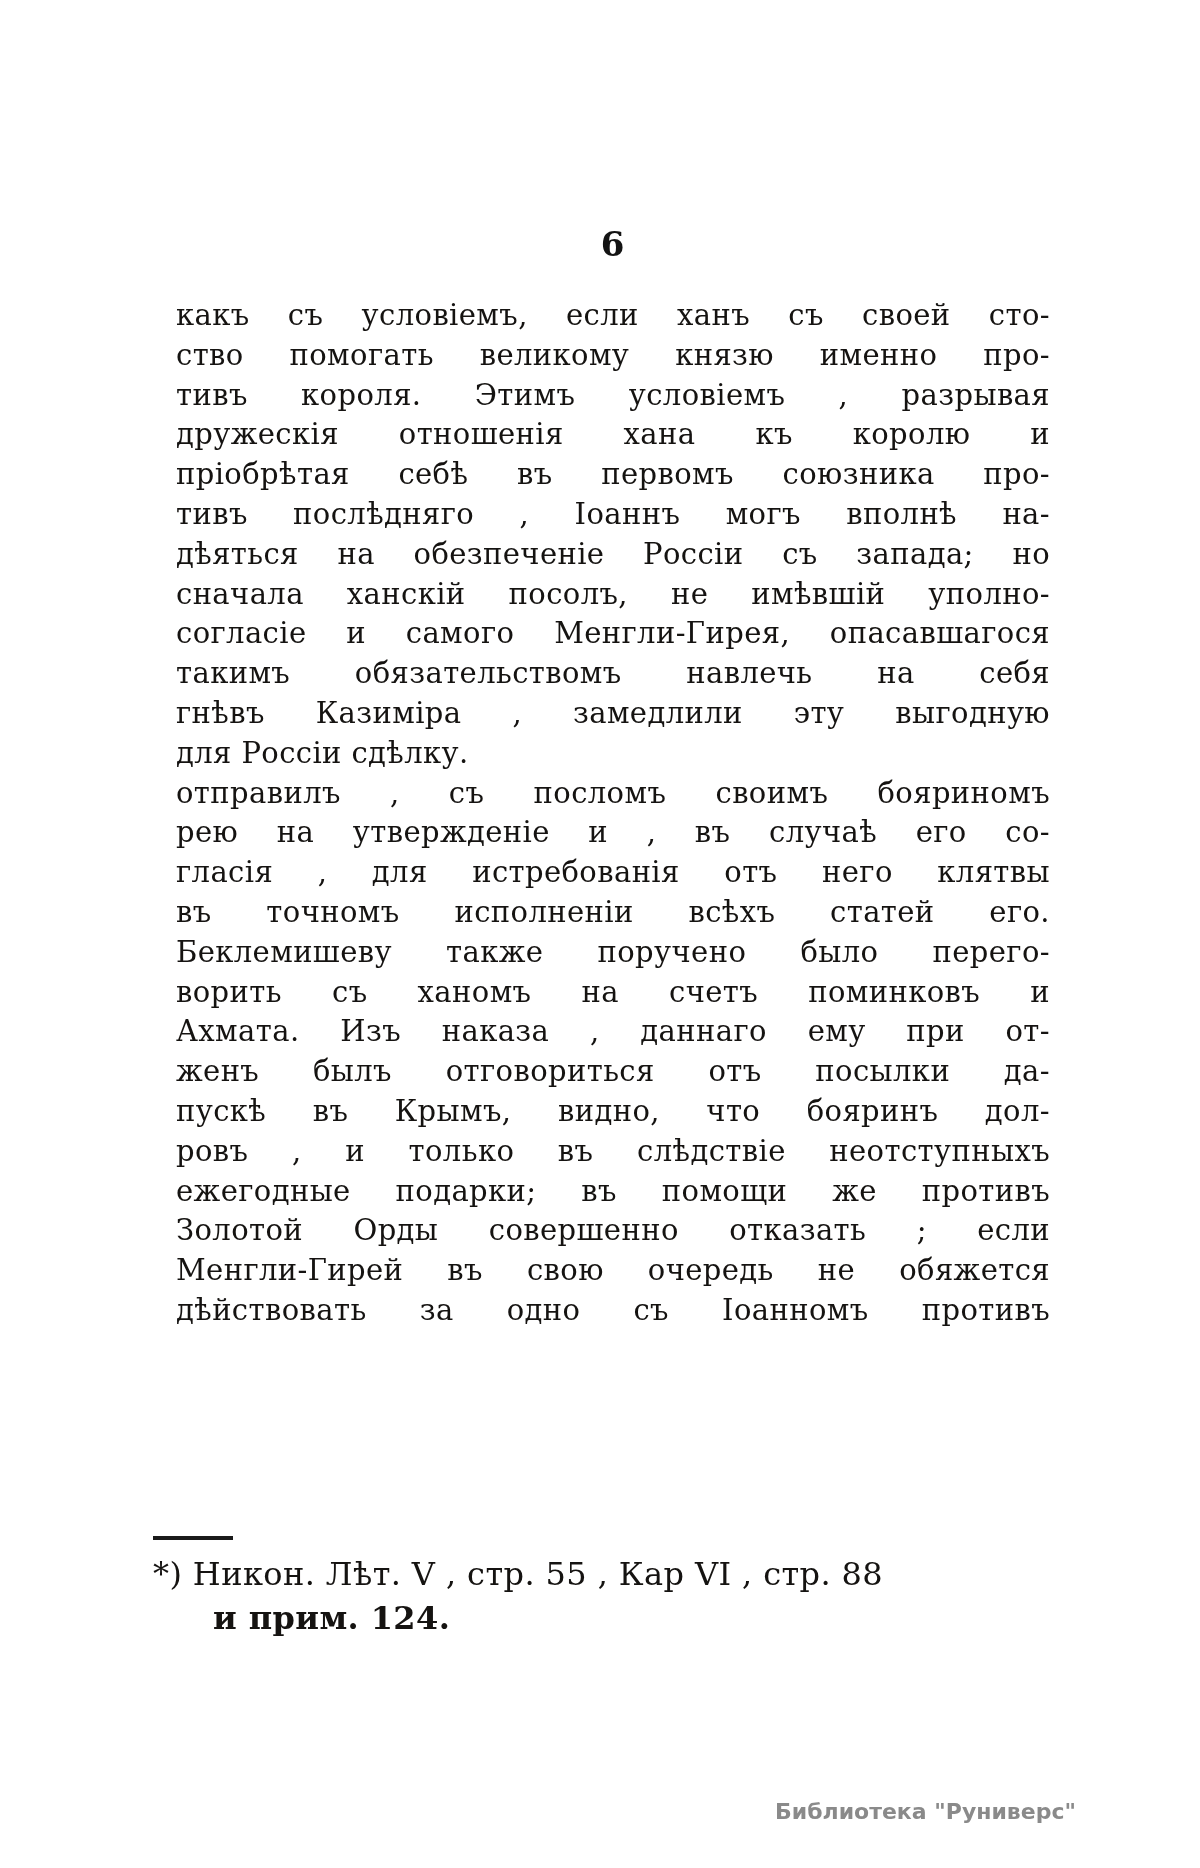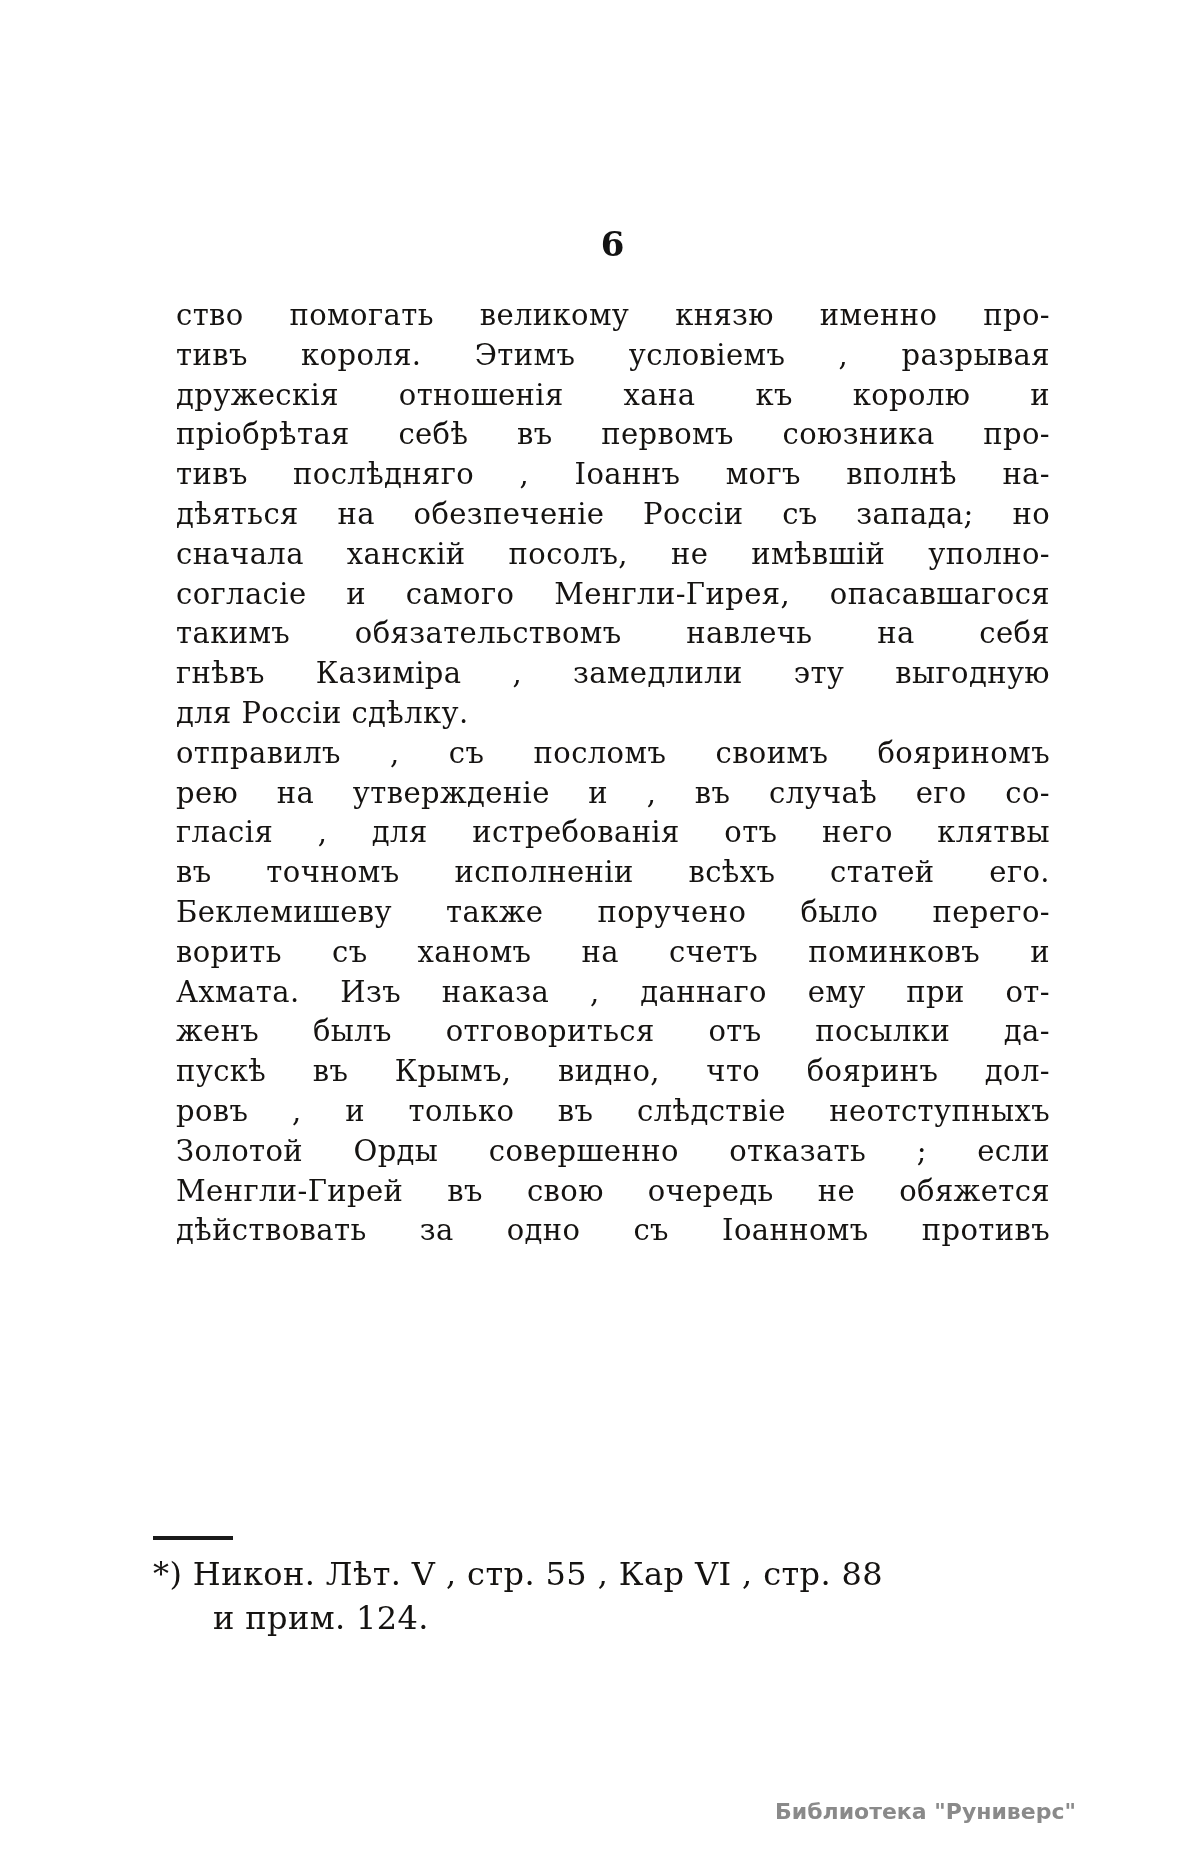--- a/index.html
+++ b/index.html
@@ -63,40 +63,42 @@
     letter-spacing: 0.4px;
   }
   .footnote-rule {
     width: 80px;
     height: 4px;
     background: #1a1a1a;
     margin-bottom: 12px;
   }
   .footnote-line2 {
     padding-left: 60px;
+    font-weight: bold;
   }
   .watermark {
     position: absolute;
     top: 1799px;
     left: 775px;
     font-family: "DejaVu Sans", sans-serif;
     font-size: 22px;
     font-weight: bold;
     color: #8a8a8a;
     letter-spacing: 0px;
   }
 </style>
 </head>
 <body>
 
 <div class="scan-page">
 
   <div class="page-number">6</div>
 
   <div class="body-text">
+    <div class="line">какъ съ условіемъ, если ханъ съ своей сто-</div>
     <div class="line">ство помогать великому князю именно про-</div>
     <div class="line">тивъ короля. Этимъ условіемъ , разрывая</div>
     <div class="line">дружескія отношенія хана къ королю и</div>
     <div class="line">пріобрѣтая себѣ въ первомъ союзника про-</div>
     <div class="line">тивъ послѣдняго , Іоаннъ могъ вполнѣ на-</div>
     <div class="line">дѣяться на обезпеченіе Россіи съ запада; но</div>
     <div class="line">сначала ханскій посолъ, не имѣвшій уполно-</div>
     <div class="line">согласіе и самого Менгли-Гирея, опасавшагося</div>
     <div class="line">такимъ обязательствомъ навлечь на себя</div>
     <div class="line">гнѣвъ Казиміра , замедлили эту выгодную</div>
@@ -104,20 +106,21 @@
     <div class="line">отправилъ , съ посломъ своимъ бояриномъ</div>
     <div class="line">рею на утвержденіе и , въ случаѣ его со-</div>
     <div class="line">гласія , для истребованія отъ него клятвы</div>
     <div class="line">въ точномъ исполненіи всѣхъ статей его.</div>
     <div class="line">Беклемишеву также поручено было перего-</div>
     <div class="line">ворить съ ханомъ на счетъ поминковъ и</div>
     <div class="line">Ахмата. Изъ наказа , даннаго ему при от-</div>
     <div class="line">женъ былъ отговориться отъ посылки да-</div>
     <div class="line">пускѣ въ Крымъ, видно, что бояринъ дол-</div>
     <div class="line">ровъ , и только въ слѣдствіе неотступныхъ</div>
+    <div class="line">ежегодные подарки; въ помощи же противъ</div>
     <div class="line">Золотой Орды совершенно отказать ; если</div>
     <div class="line">Менгли-Гирей въ свою очередь не обяжется</div>
     <div class="line">дѣйствовать за одно съ Іоанномъ противъ</div>
   </div>
 
   <div class="footnote">
     <div class="footnote-rule"></div>
     <div class="footnote-line1">*) Никон. Лѣт. V ,  стр. 55 ,  Кар  VI ,  стр. 88</div>
     <div class="footnote-line2">и прим. 124.</div>
   </div>

